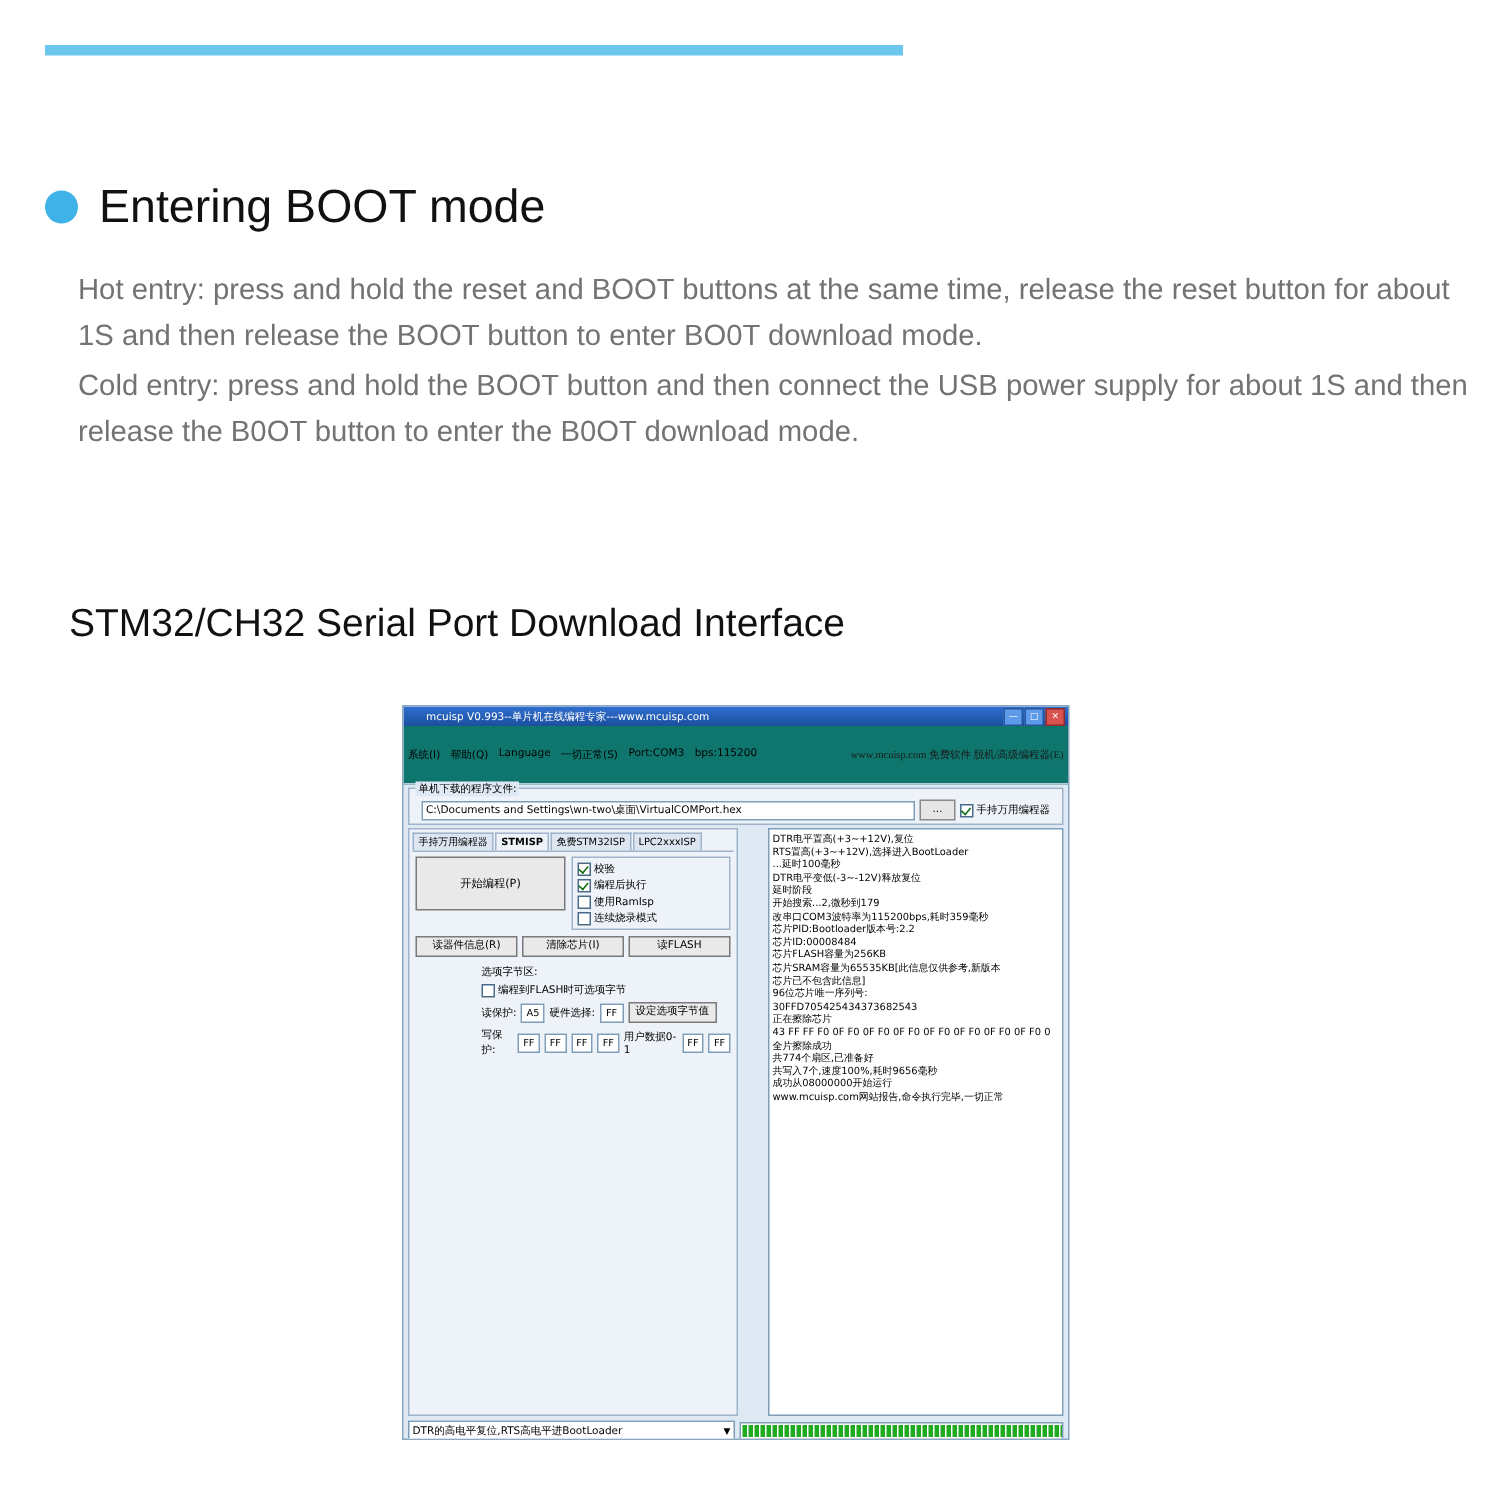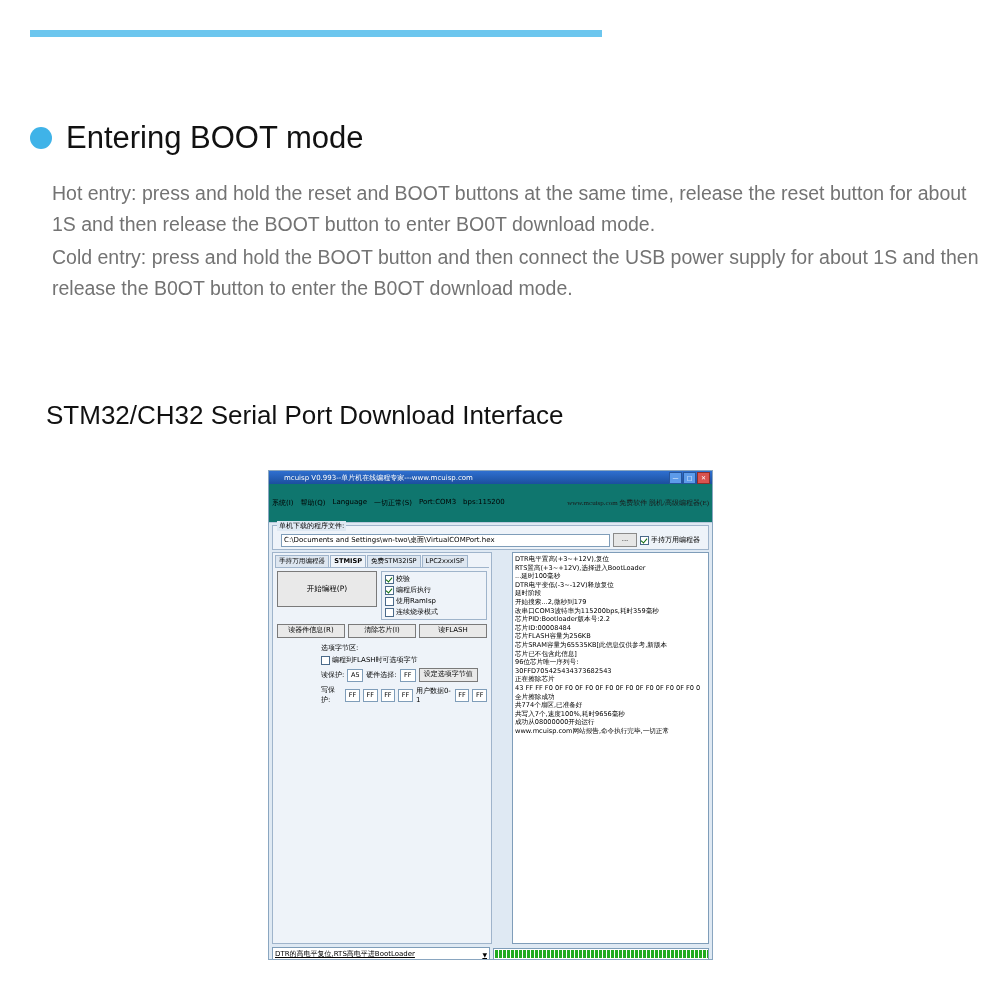--- a/index.html
+++ b/index.html
@@ -152,21 +152,21 @@
   }
   .setbtn{
     background:#e9e9e9;border:1px solid #7a7a7a;font-size:7px;
     height:12px;line-height:11px;padding:0 4px;
   }
 
   
   .bottom{margin:3px 3px 3px 3px;display:flex;gap:3px;align-items:center;}
   .combo{
     flex:1;background:#fff;border:1px solid #7f9db9;height:12px;
-    font-size:7px;line-height:11px;padding:0 2px;display:flex;align-items:flex-end;text-decoration:underline;
+    font-size:7px;line-height:11px;padding:0 2px;display:flex;align-items:flex-end;
   }
   .combo .arrow{margin-left:auto;font-size:6px;}
   .progress{
     flex:1;height:12px;border:1px solid #7f9db9;background:#fff;
     display:flex;gap:1px;padding:1px;box-sizing:border-box;overflow:hidden;
   }
   .progress i{display:block;width:3px;height:100%;background:#1faa1f;flex:none;}
 </style>
 </head>
 <body>

